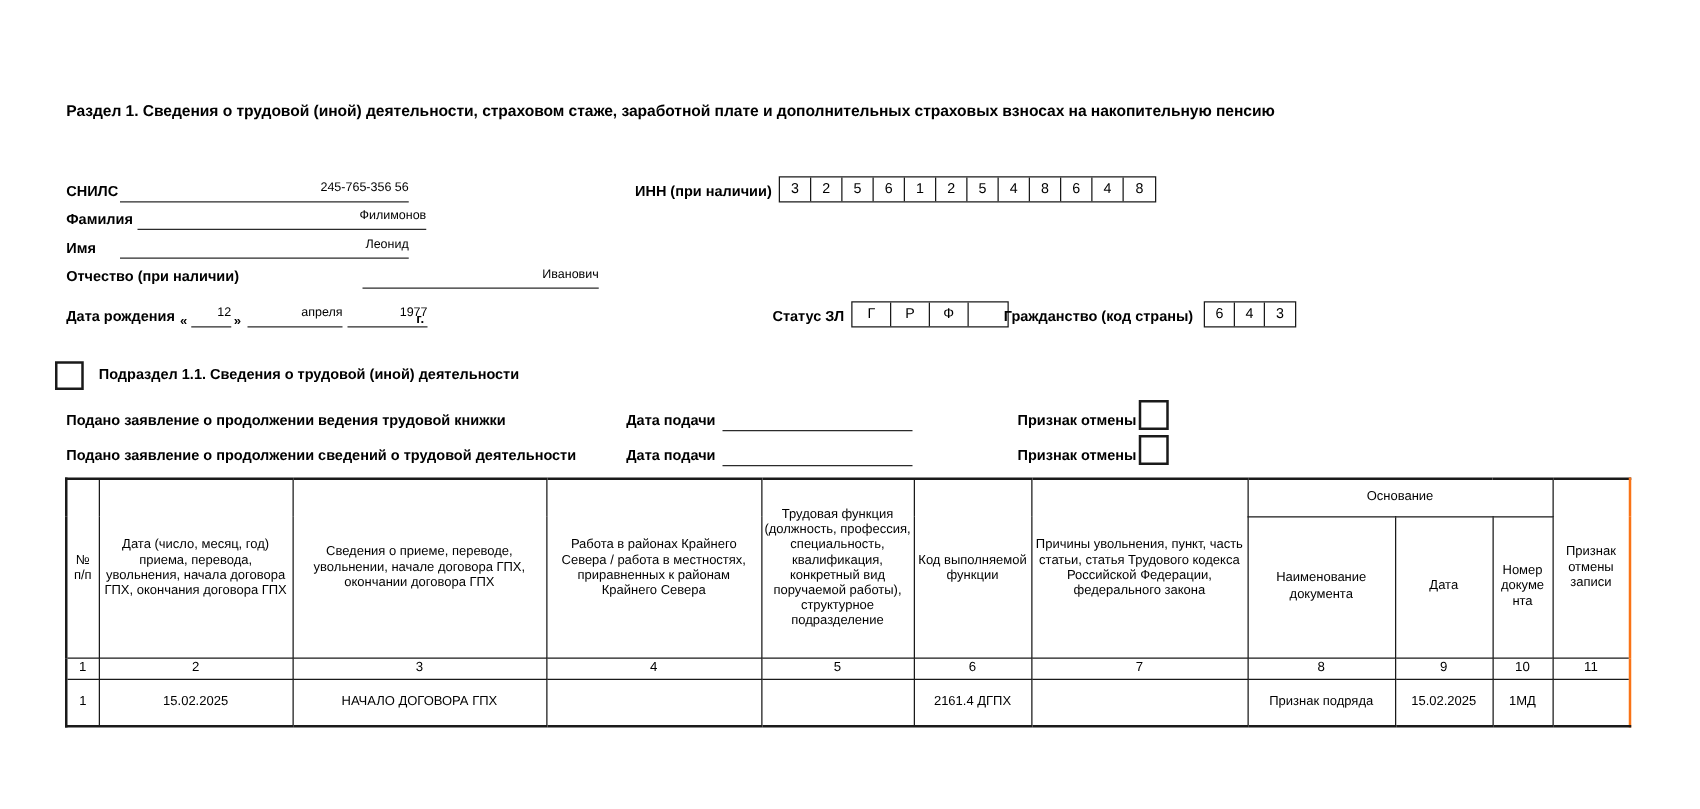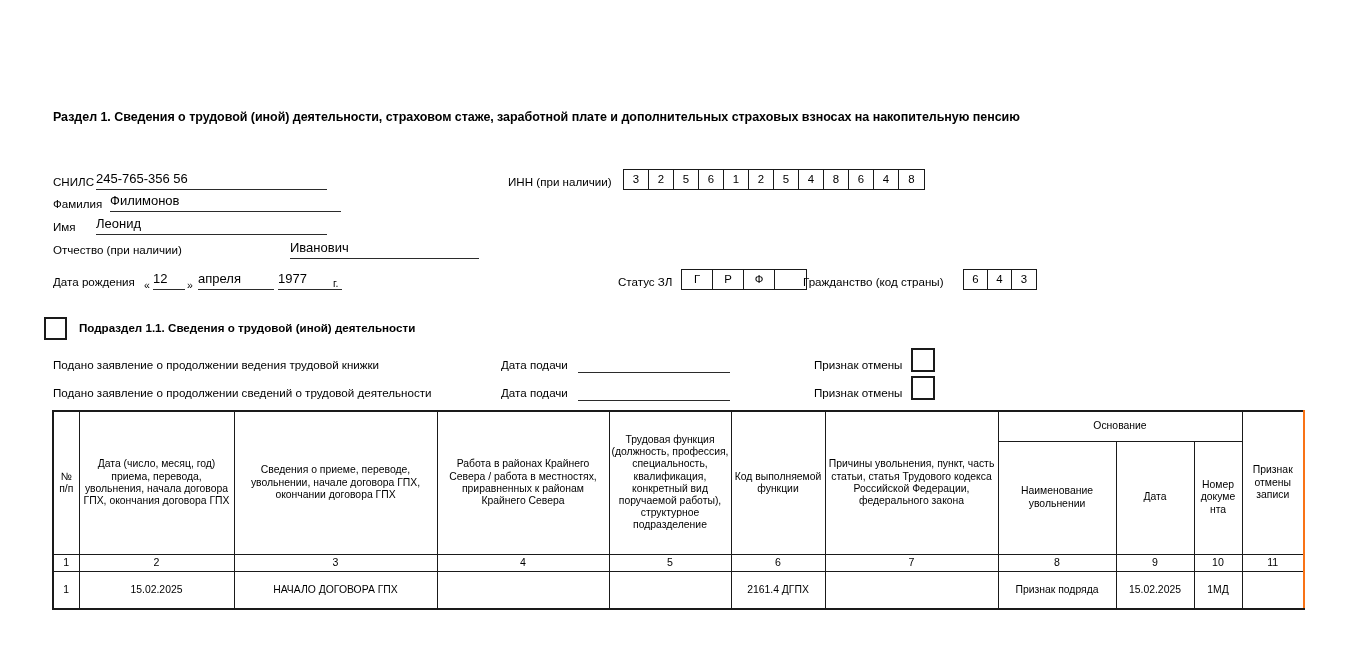--- a/index.html
+++ b/index.html
@@ -15,21 +15,20 @@
     font-family: "Liberation Sans", sans-serif;
     color: #000000;
     -webkit-font-smoothing: antialiased;
   }
   .page {
     position: absolute;
     left: 0; top: 0;
     width: 1360px;
     height: 609px;
     overflow: hidden;
-    margin-top: 28px;
   }
 
   
   .section-title {
     position: absolute;
     left: 53px;
     top: 82px;
     font-size: 12.5px;
     font-weight: bold;
     letter-spacing: -0.05px;
@@ -43,26 +42,27 @@
     font-weight: bold;
     white-space: nowrap;
   }
 
   
   .lbl {
     position: absolute;
     font-size: 11.6px;
     white-space: nowrap;
     line-height: 14px;
+    font-weight: bold;
   }
   .val {
     position: absolute;
-    font-size: 13px;
-    white-space: nowrap;
-    text-align: left;
+    font-size: 10px;
+    white-space: nowrap;
+    text-align: right;
     line-height: 14px;
   }
   
   .rule {
     position: absolute;
     height: 0;
     border-bottom: 1.4px solid #2b2b2b;
   }
 
   
@@ -252,21 +252,21 @@
         <td class="head-cell" rowspan="2">Сведения
 о приеме, переводе, увольнении, начале договора ГПХ, окончании договора ГПХ</td>
         <td class="head-cell" rowspan="2">Работа в районах Крайнего Севера / работа в местностях, приравненных к районам Крайнего Севера</td>
         <td class="head-cell" rowspan="2">Трудовая функция (должность, профессия, специальность, квалификация, конкретный вид поручаемой работы), структурное подразделение</td>
         <td class="head-cell" rowspan="2">Код выполняемой функции</td>
         <td class="head-cell" rowspan="2">Причины увольнения, пункт, часть статьи, статья Трудового кодекса Российской Федерации, федерального закона</td>
         <td class="head-cell osn-label" colspan="3">Основание</td>
         <td class="head-cell outer-r" rowspan="2">Признак отмены записи</td>
       </tr>
       <tr>
-        <td class="osn-sub">Наименование увольнении</td>
+        <td class="osn-sub">Наименование документа</td>
         <td class="osn-sub">Дата</td>
         <td class="osn-sub">Номер докуме нта</td>
       </tr>
 
       <tr class="num-row" id="column-number-row">
             <td class="outer-l">1</td>
             <td>2</td>
             <td>3</td>
             <td>4</td>
             <td>5</td>

